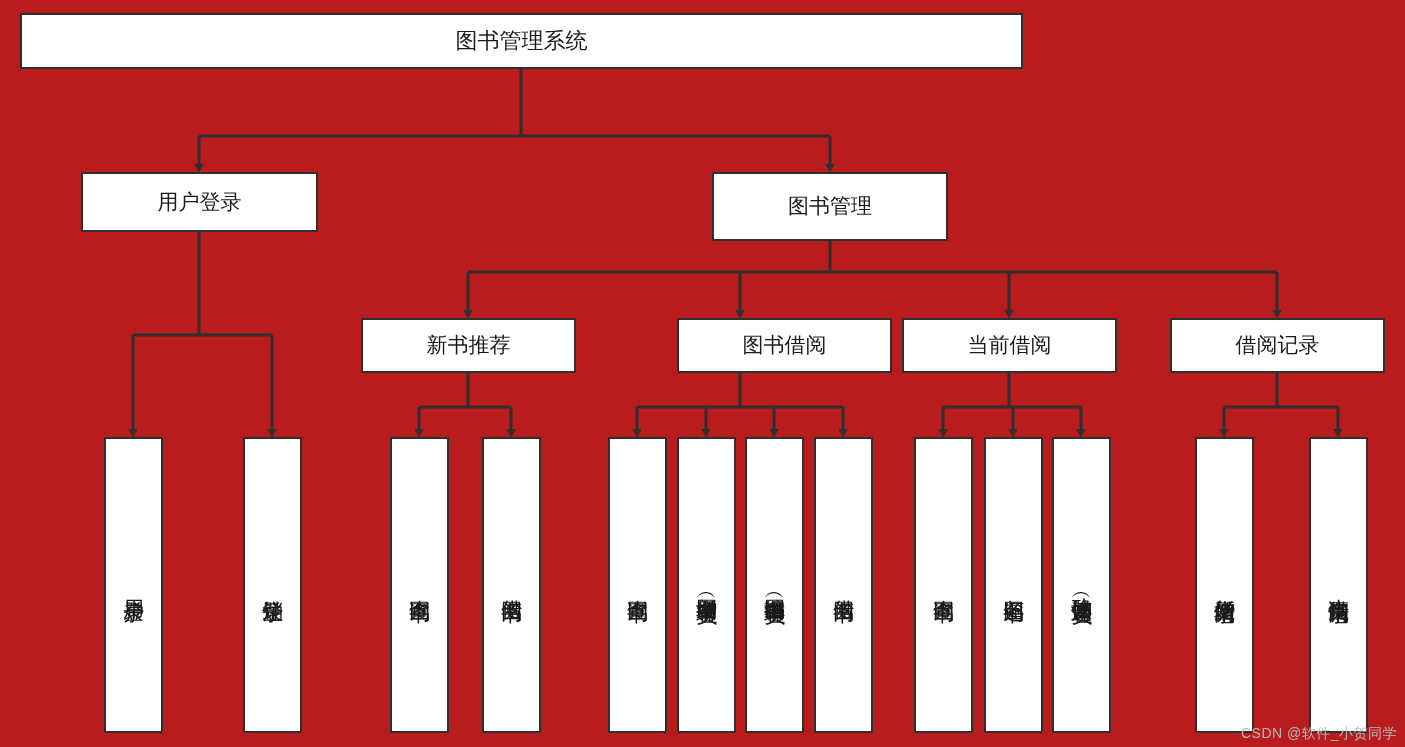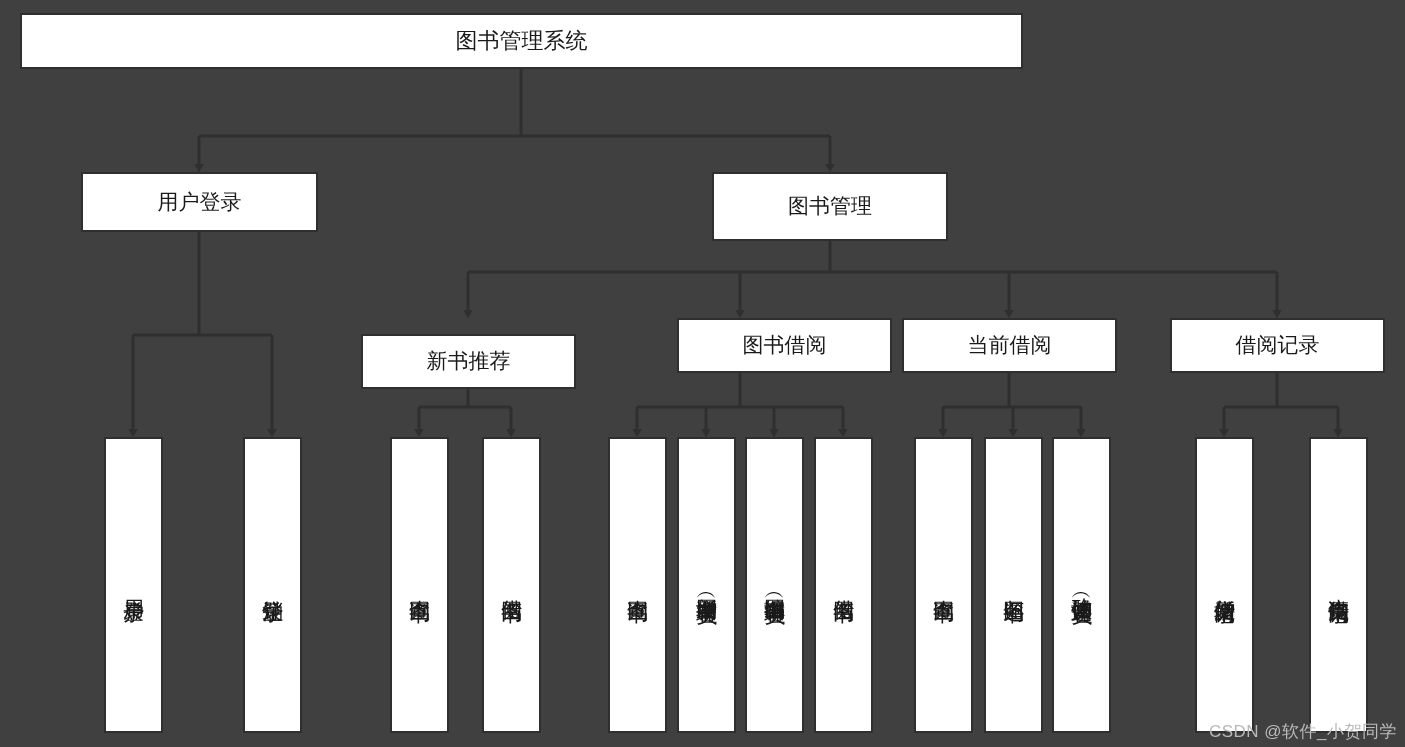--- a/index.html
+++ b/index.html
@@ -8,21 +8,21 @@
     padding: 0;
     background: #ffffff;
   }
   body {
     font-family: "Liberation Sans", "DejaVu Sans", sans-serif;
   }
   #diagram-root {
     position: relative;
     width: 1405px;
     height: 747px;
-    background: #404040;
+    background: #b91c1c;
     overflow: hidden;
   }
   #edges-layer {
     position: absolute;
     left: 0;
     top: 0;
     width: 1405px;
     height: 747px;
     pointer-events: none;
   }
@@ -61,21 +61,21 @@
     font-size: 21px;
     line-height: 1.16;
     letter-spacing: 1px;
     white-space: normal;
     text-align: center;
   }
   #watermark {
     position: absolute;
     right: 8px;
     bottom: 4px;
-    font-size: 17px;
+    font-size: 14px;
     color: #b9b9b9;
     letter-spacing: 0.5px;
     white-space: nowrap;
     user-select: none;
   }
 </style>
 </head>
 <body>
 
 <div id="diagram-root">
@@ -135,21 +135,21 @@
   </div>
 
   <div class="node horiz" style="left:81px; top:172px; width:237px; height:60px;">
     <span class="node-label">用户登录</span>
   </div>
 
   <div class="node horiz" style="left:712px; top:172px; width:236px; height:69px;">
     <span class="node-label">图书管理</span>
   </div>
 
-  <div class="node horiz" style="left:361px; top:318px; width:215px; height:55px;margin-top:16px;">
+  <div class="node horiz" style="left:361px; top:318px; width:215px; height:55px;">
     <span class="node-label">新书推荐</span>
   </div>
 
   <div class="node horiz" style="left:633px; top:318px; width:215px; height:55px;margin-left:44px;">
     <span class="node-label">图书借阅</span>
   </div>
 
   <div class="node horiz" style="left:1170px; top:318px; width:215px; height:55px;">
     <span class="node-label">借阅记录</span>
   </div>

